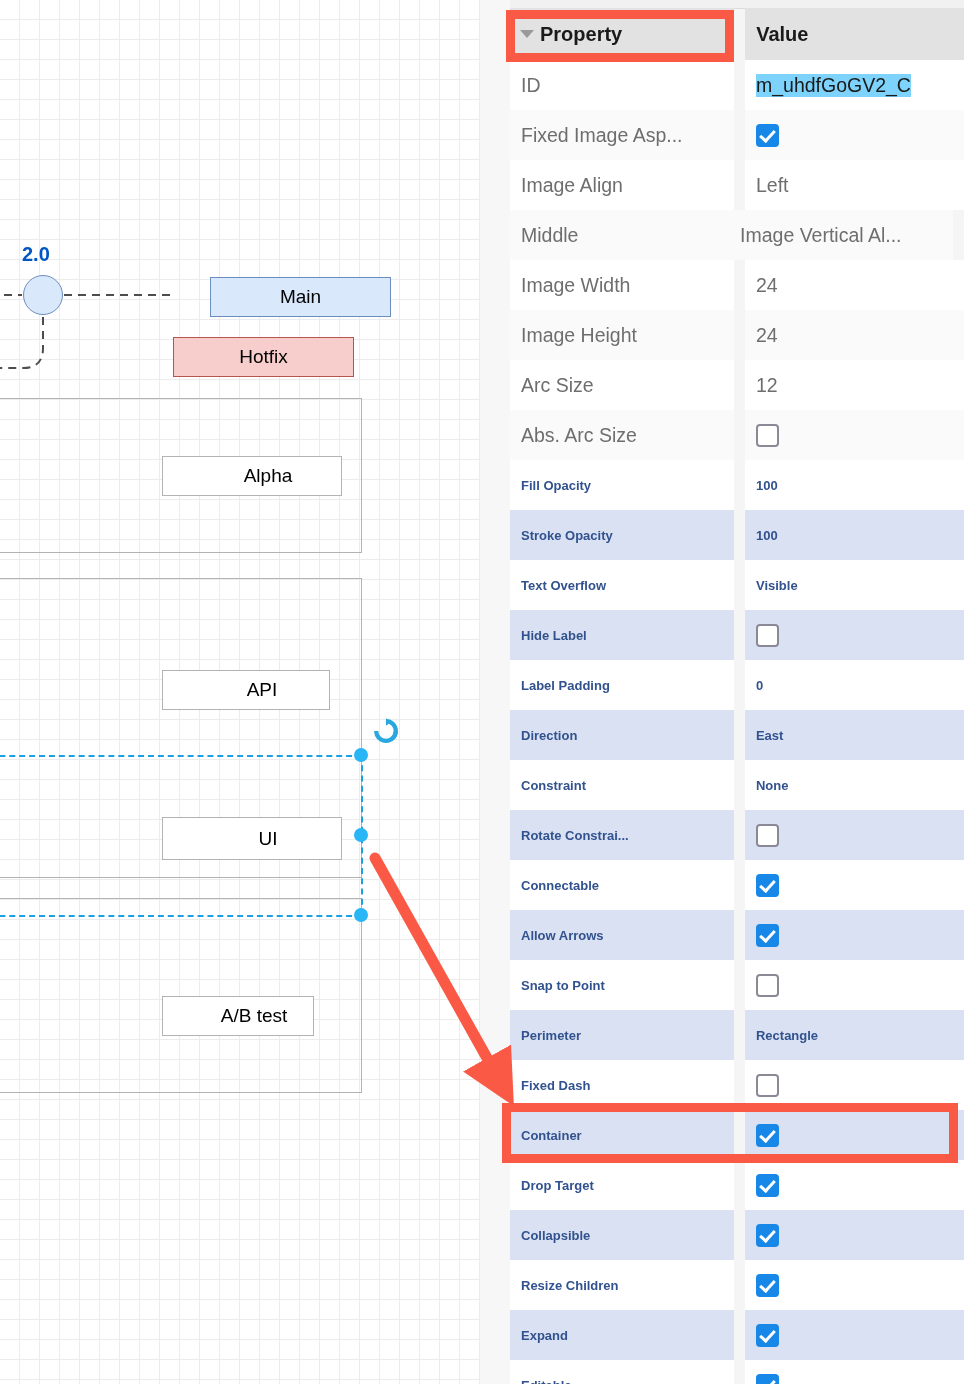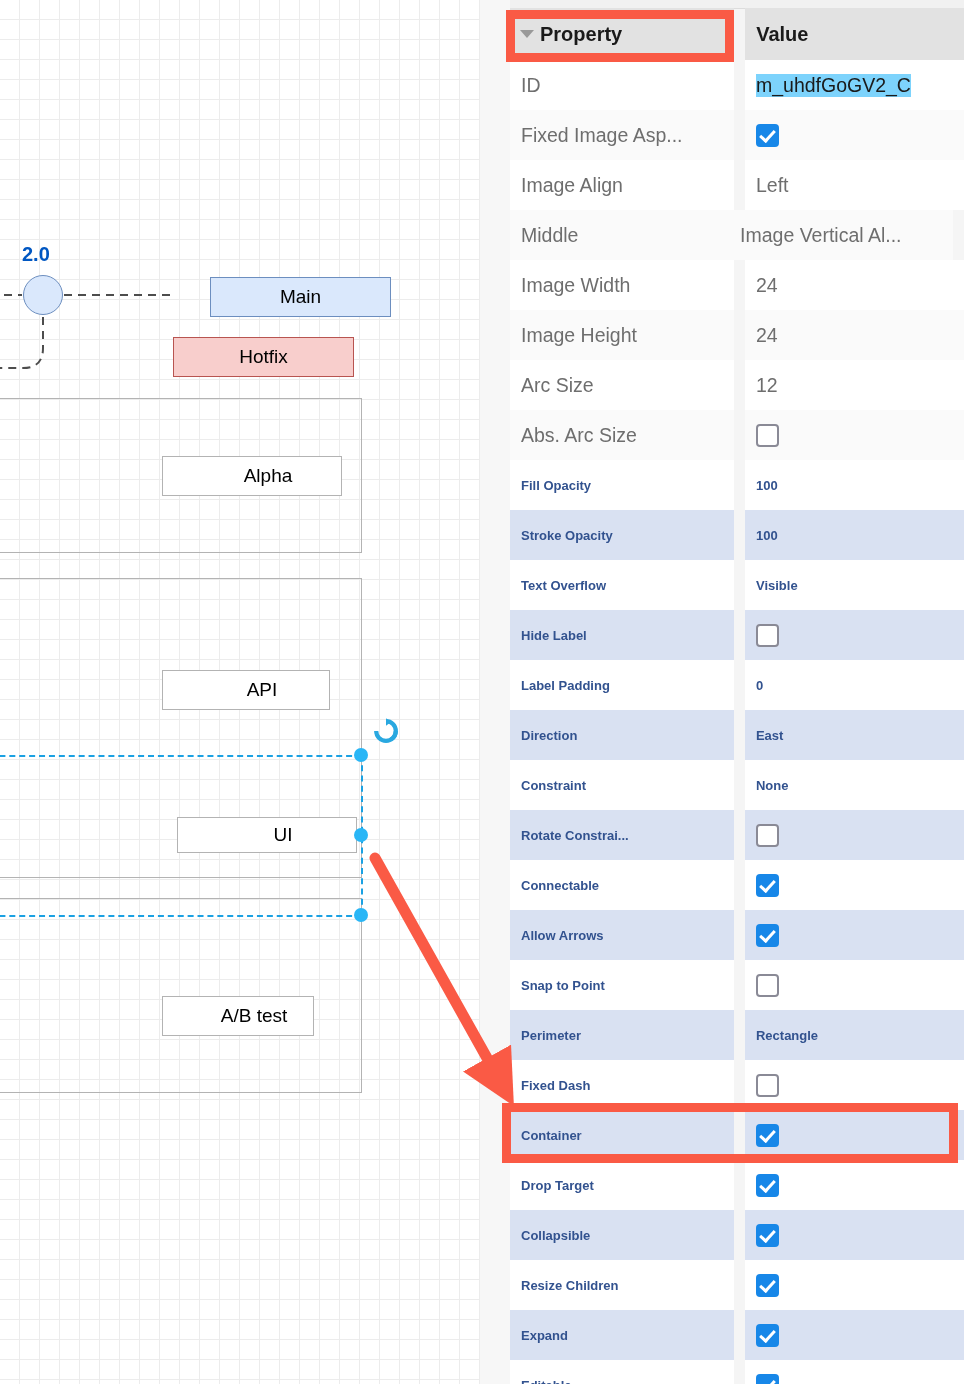--- a/index.html
+++ b/index.html
@@ -55,21 +55,21 @@
   .pool-3 { left: -60px; top: 898px; width: 422px; height: 195px; }
 
   .node {
     position: absolute; box-sizing: border-box;
     border: 1.5px solid #b3b3b3; background: #ffffff;
     display: flex; align-items: center; justify-content: center;
     font-size: 19px; color: #000; padding-left: 32px;
   }
   .node-alpha { left: 162px; top: 456px; width: 180px; height: 40px; }
   .node-api   { left: 162px; top: 636px; width: 168px; height: 40px; margin-top: 34px; }
-  .node-ui    { left: 162px; top: 817px; width: 180px; height: 36px; margin-left: 15px; }
+  .node-ui    { left: 162px; top: 817px; width: 180px; height: 43px; }
   .node-ab    { left: 162px; top: 996px; width: 152px; height: 40px; }
 
   .version-circle {
     position: absolute; left: 23px; top: 275px; width: 40px; height: 40px;
     border-radius: 50%; background: #dae8fc; border: 1.6px solid #6c8ebf;
     box-sizing: border-box;
   }
   .version-label {
     position: absolute; left: 22px; top: 243px;
     font-size: 20px; font-weight: bold; color: #0057c2;

